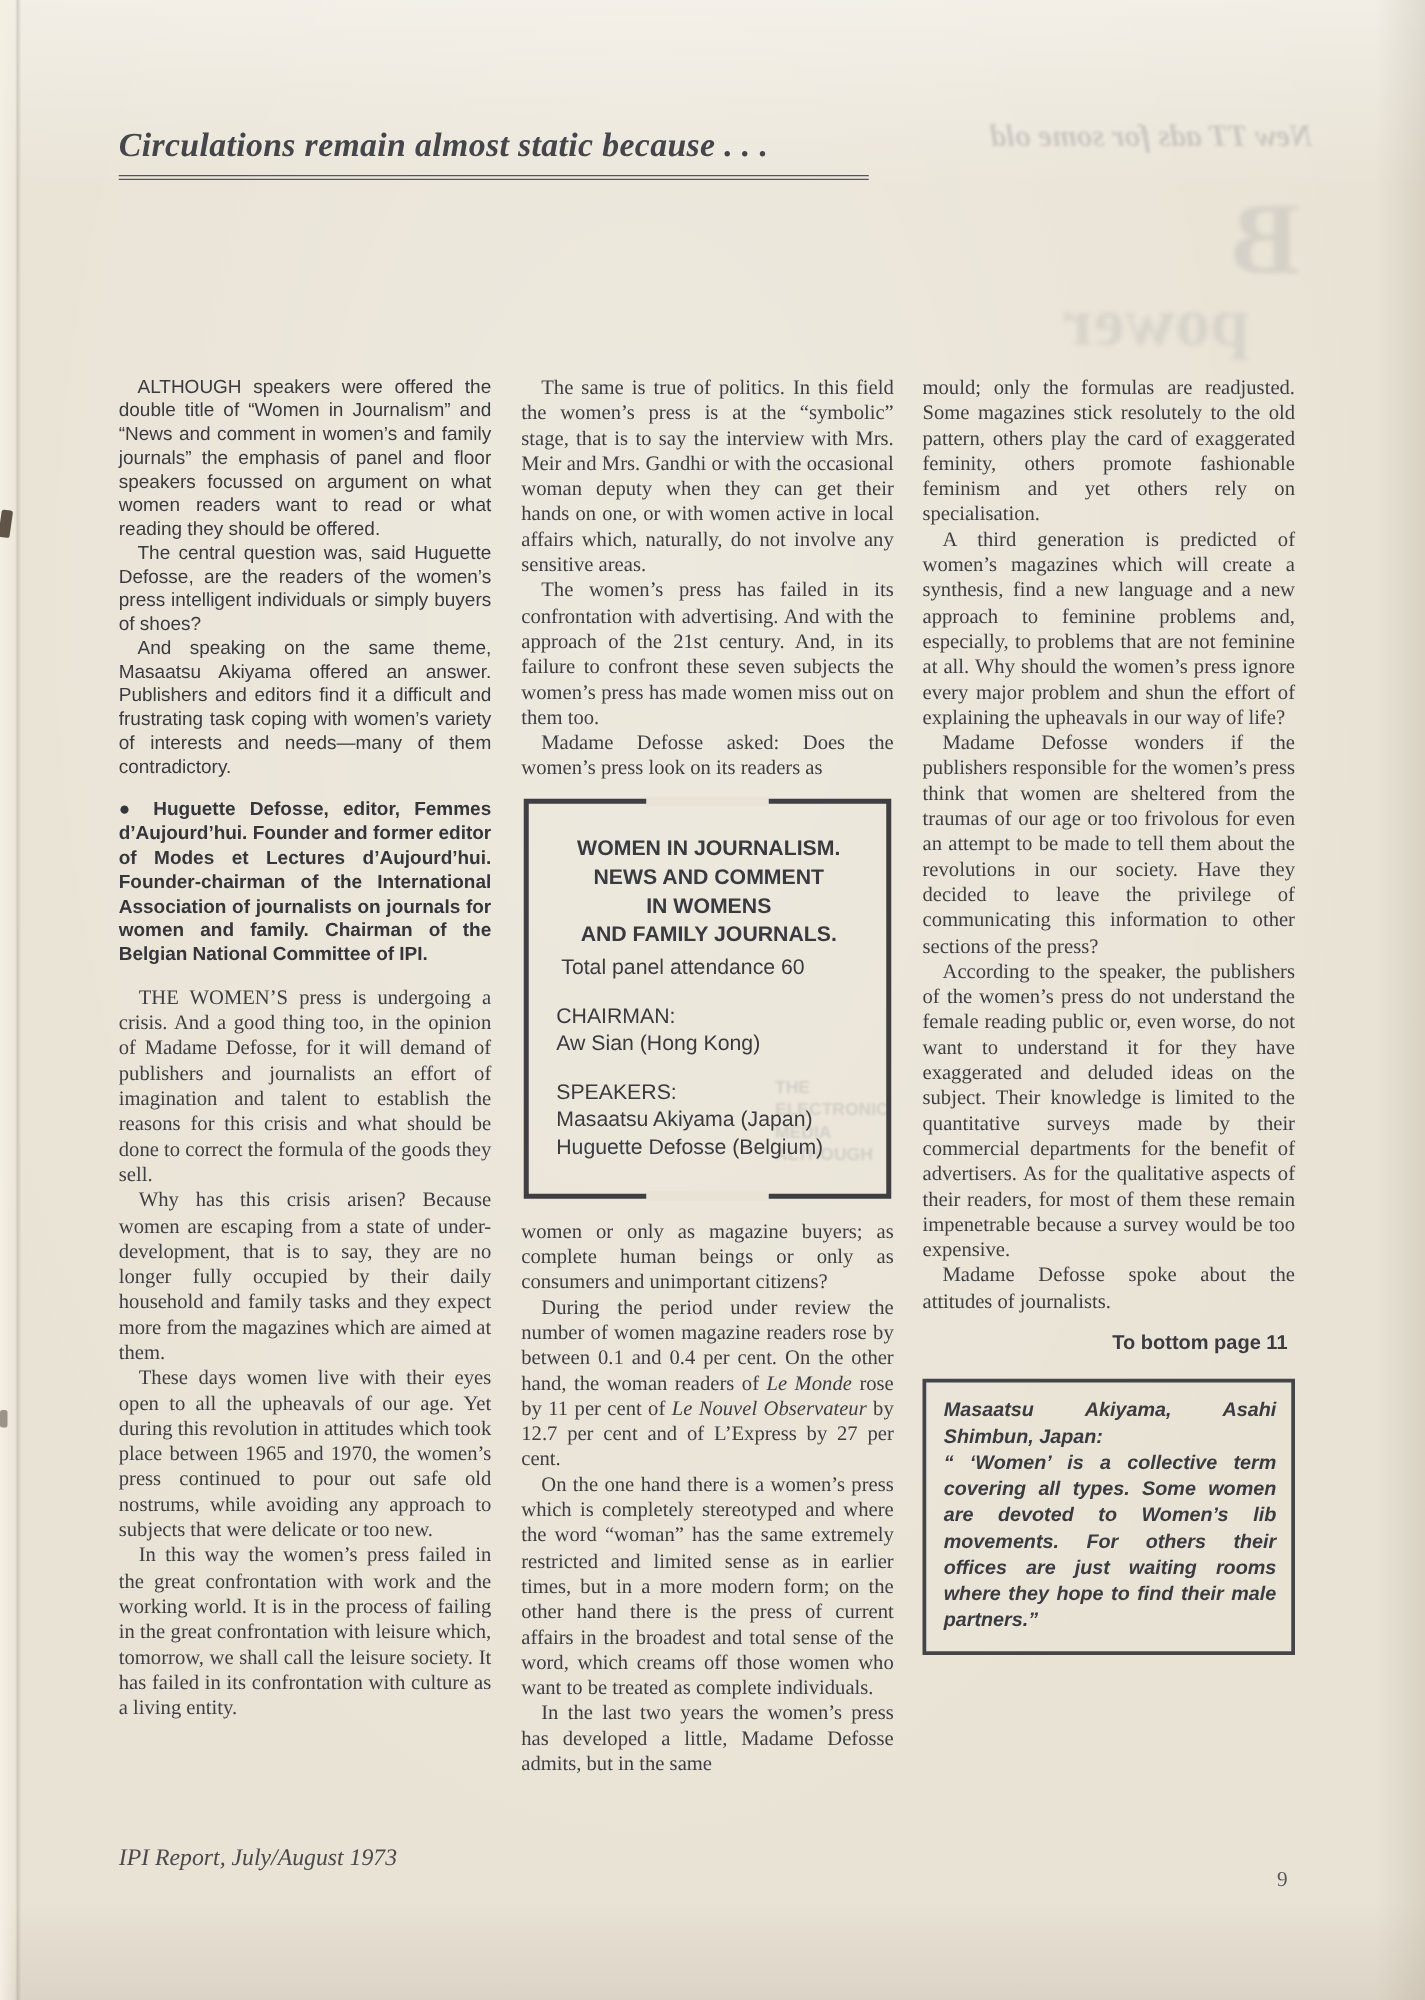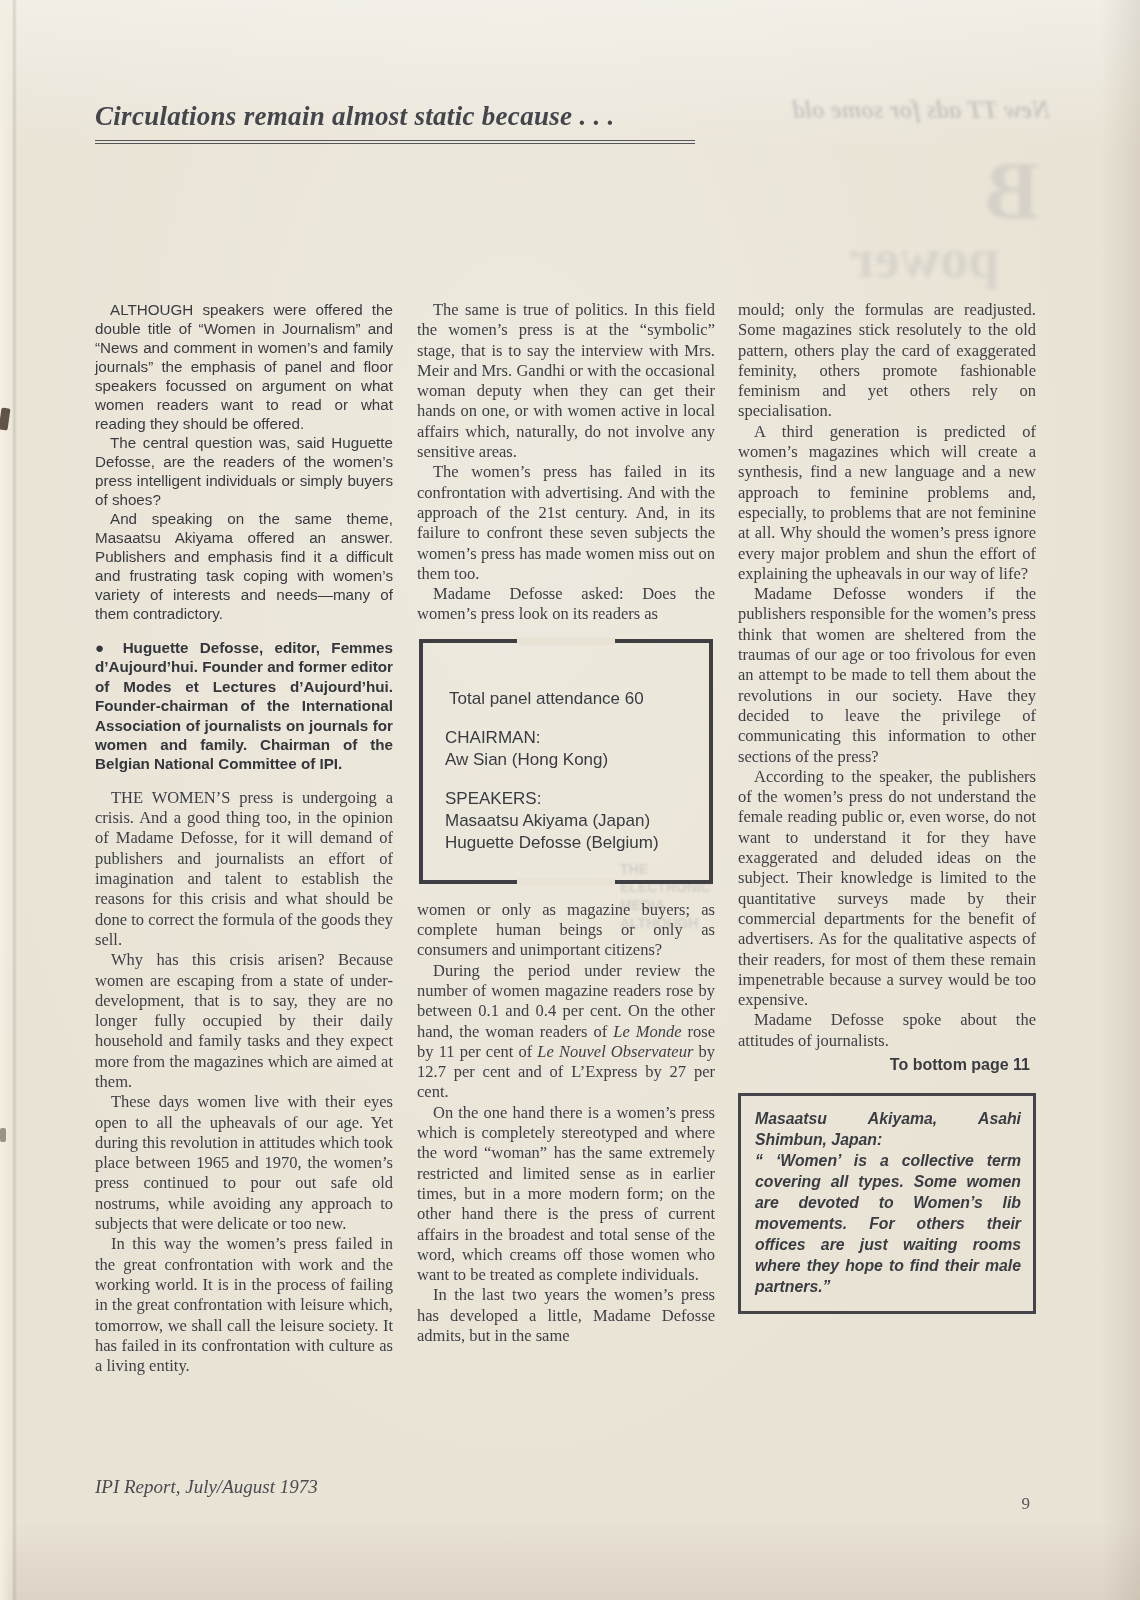--- a/index.html
+++ b/index.html
@@ -58,27 +58,27 @@
     font-family:"Liberation Sans", sans-serif; color:#3a3b41;
   }
   .panel-box .notch {
     position:absolute; height:8px; width:34%; left:33%;
     background:#e9e3d5;
   }
   .panel-box .notch.top { top:-6px; }
   .panel-box .notch.bottom { bottom:-6px; }
   .panel-title { font-weight:bold; font-size:17px; line-height:23px; text-align:center; }
   .panel-line { font-size:17px; line-height:22px; }
-  .panel-attendance { margin-top:21px; text-indent:4px; }
+  .panel-attendance { margin-top:4px; text-indent:4px; }
   .panel-group { margin-top:17px; }
 
   
   .continuation {
     font:bold 16px/20px "Liberation Sans", sans-serif;
-    color:#3a3b41; text-align:right; padding-right:6px; margin-top:4px;
+    color:#3a3b41; text-align:right; padding-right:6px; margin-top:14px;
   }
   .quote-box {
     margin-top:18px; border:3px solid #44444a; padding:12px 12px 14px 14px;
     font:bold italic 15.8px/21px "Liberation Sans", sans-serif;
     color:#3b3c42; text-align:justify;
   }
   .quote-box .attr { display:block; }
 
   
   .footer-left {
@@ -117,36 +117,42 @@
     <span>ALTHOUGH</span>
   </div>
   <div class="edge-mark m1"></div>
   <div class="edge-mark m2"></div>
 
   <div class="kicker">Circulations remain almost static because . . .</div>
 
   <div class="col col1">
     <p class="sans">ALTHOUGH speakers were offered the double title of “Women in Journalism” and “News and comment in women’s and family journals” the emphasis of panel and floor speakers focussed on argument on what women readers want to read or what reading they should be offered.</p>
     <p class="sans">The central question was, said Huguette Defosse, are the readers of the women’s press intelligent individuals or simply buyers of shoes?</p>
-    <p class="sans">And speaking on the same theme, Masaatsu Akiyama offered an answer. Publishers and emphasis find it a difficult and frustrating task coping with women’s variety of interests and needs—many of them contradictory.</p>
+    <p class="sans">And speaking on the same theme, Masaatsu Akiyama offered an answer. Publishers and editors find it a difficult and frustrating task coping with women’s variety of interests and needs—many of them contradictory.</p>
     <p class="bio"><span>●</span><span> Huguette Defosse, editor, Femmes d’Aujourd’hui. Founder and former editor of Modes et Lectures d’Aujourd’hui. Founder-chairman of the International Association of journalists on journals for women and family. Chairman of the Belgian National Committee of IPI.</span></p>
     <p class="serif">THE WOMEN’S press is undergoing a crisis. And a good thing too, in the opinion of Madame Defosse, for it will demand of publishers and journalists an effort of imagination and talent to establish the reasons for this crisis and what should be done to correct the formula of the goods they sell.</p>
     <p class="serif">Why has this crisis arisen? Because women are escaping from a state of under-development, that is to say, they are no longer fully occupied by their daily household and family tasks and they expect more from the magazines which are aimed at them.</p>
     <p class="serif">These days women live with their eyes open to all the upheavals of our age. Yet during this revolution in attitudes which took place between 1965 and 1970, the women’s press continued to pour out safe old nostrums, while avoiding any approach to subjects that were delicate or too new.</p>
     <p class="serif">In this way the women’s press failed in the great confrontation with work and the working world. It is in the process of failing in the great confrontation with leisure which, tomorrow, we shall call the leisure society. It has failed in its confrontation with culture as a living entity.</p>
   </div>
 
   <div class="col col2">
     <p class="serif">The same is true of politics. In this field the women’s press is at the “symbolic” stage, that is to say the interview with Mrs. Meir and Mrs. Gandhi or with the occasional woman deputy when they can get their hands on one, or with women active in local affairs which, naturally, do not involve any sensitive areas.</p>
     <p class="serif">The women’s press has failed in its confrontation with advertising. And with the approach of the 21st century. And, in its failure to confront these seven subjects the women’s press has made women miss out on them too.</p>
     <p class="serif">Madame Defosse asked: Does the women’s press look on its readers as</p>
 
     <div class="panel-box">
       <div class="notch top"></div>
       <div class="notch bottom"></div>
+      <div class="panel-title">
+        <div>WOMEN IN JOURNALISM.</div>
+        <div>NEWS AND COMMENT</div>
+        <div>IN WOMENS</div>
+        <div>AND FAMILY JOURNALS.</div>
+      </div>
       <div class="panel-line panel-attendance">Total panel attendance 60</div>
       <div class="panel-group">
         <div class="panel-line">CHAIRMAN:</div>
         <div class="panel-line">Aw Sian (Hong Kong)</div>
       </div>
       <div class="panel-group">
         <div class="panel-line">SPEAKERS:</div>
         <div class="panel-line">Masaatsu Akiyama (Japan)</div>
         <div class="panel-line">Huguette Defosse (Belgium)</div>
       </div>

